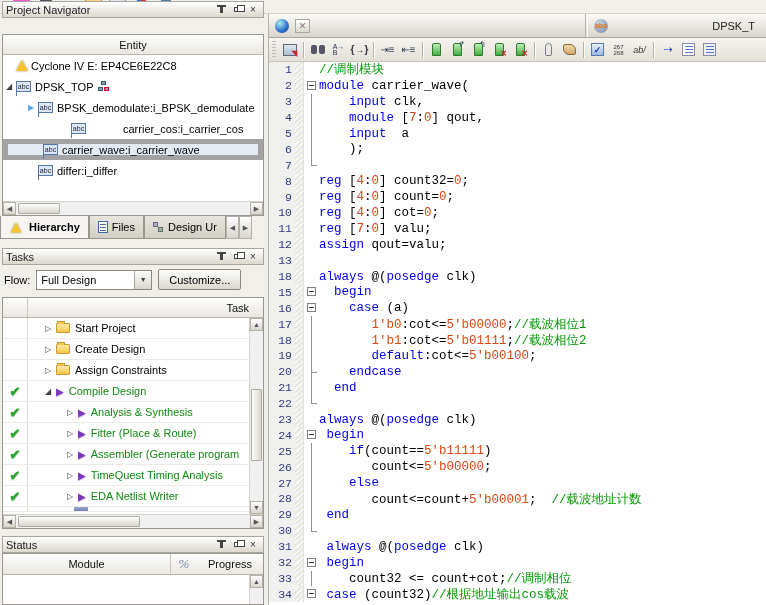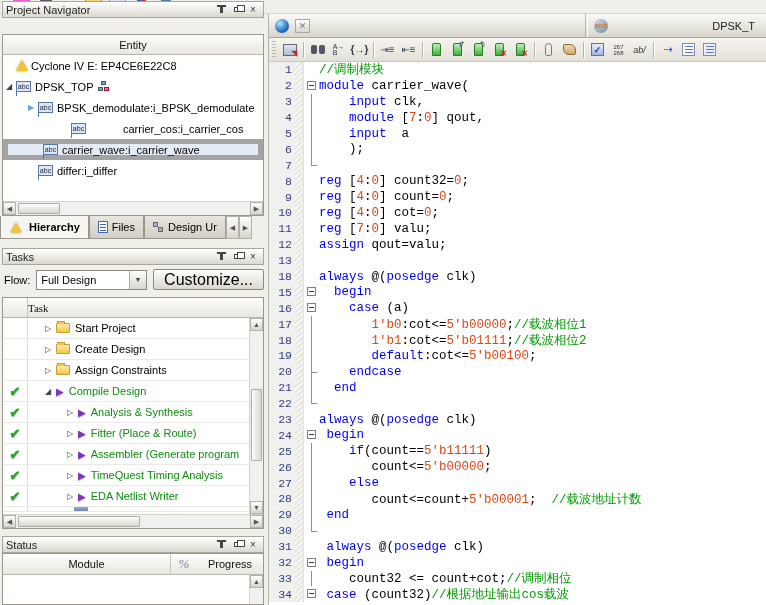--- a/index.html
+++ b/index.html
@@ -56,21 +56,21 @@
   .du-icon { width:11px; height:11px; position:relative; }
   .du-icon i { position:absolute; width:5px; height:5px; background:#b8a8d8; border:1px solid #667; }
   .du-icon i:nth-child(1){ left:0; top:0; }
   .du-icon i:nth-child(2){ left:5px; top:5px; background:#9b8; }
 
   
   .flow-row { position:absolute; display:flex; align-items:center; gap:6px; }
   .dropdown { width:116px; height:20px; background:#fff; border:1px solid #8a887f; display:flex; align-items:center; }
   .dropdown .val { flex:1; padding-left:4px; }
   .dropdown .dbtn { width:17px; height:18px; background:linear-gradient(#fdfdfd,#d8d5cd); border-left:1px solid #aaa79e; font-size:7px; color:#444; display:flex; align-items:center; justify-content:center; }
-  .push-btn { height:21px; padding:0 10px; background:linear-gradient(#fdfdfc,#dcd8d0); border:1px solid #8a887f; border-radius:2px; font-size:16px; }
+  .push-btn { height:21px; padding:0 10px; background:linear-gradient(#fdfdfc,#dcd8d0); border:1px solid #8a887f; border-radius:2px; font-size:11px; }
 
   .task-row { height:21px; display:flex; align-items:center; border-bottom:1px solid #eceae4; white-space:nowrap; overflow:hidden; }
   .task-check-col { flex:0 0 25px; align-self:stretch; border-right:1px solid #e0ddd5; display:flex; align-items:center; justify-content:center; }
   .check-g { color:#2fa32f; font-size:13px; font-weight:bold; text-shadow:0 1px 1px #9c9; }
   .folder-ico { width:14px; height:10px; background:linear-gradient(#ffe9a8,#f5c64a); border:1px solid #c89b35; border-radius:1px; position:relative; margin:0 5px 0 2px; }
   .folder-ico::before { content:""; position:absolute; left:0; top:-3px; width:6px; height:2px; background:#f5c64a; border:1px solid #c89b35; border-bottom:none; }
   .purple-play { color:#7b35b8; font-size:10px; margin:0 5px 0 2px; text-shadow:0 1px 1px #b9d; }
   .task-green { color:#108a10; }
 
   
@@ -236,21 +236,21 @@
   <span>Flow:</span>
   <div class="dropdown">
     <span class="val">Full Design</span>
     <span class="dbtn">▼</span>
   </div>
   <button class="push-btn">Customize...</button>
 </div>
 <div class="white-box" style="left:2px; top:297px; width:262px; height:232px;">
   <div class="col-header" style="height:20px;">
     <span style="flex:0 0 25px; border-right:1px solid #c9c6bd; align-self:stretch;"></span>
-    <span style="flex:1; text-align:left;font-family:Liberation Serif, serif;">Task</span>
+    <span style="flex:1; text-align:right;">Task</span>
     <span style="flex:0 0 14px;"></span>
   </div>
   <div id="tasks-container" style="margin-right:14px;">
       <div class="task-row">
         <span class="task-check-col"></span>
         <span class="twisty" style="margin-left: 14px;">▷</span>
         <span class="folder-ico"></span>
         <span>Start Project</span>
       </div>
       <div class="task-row">

